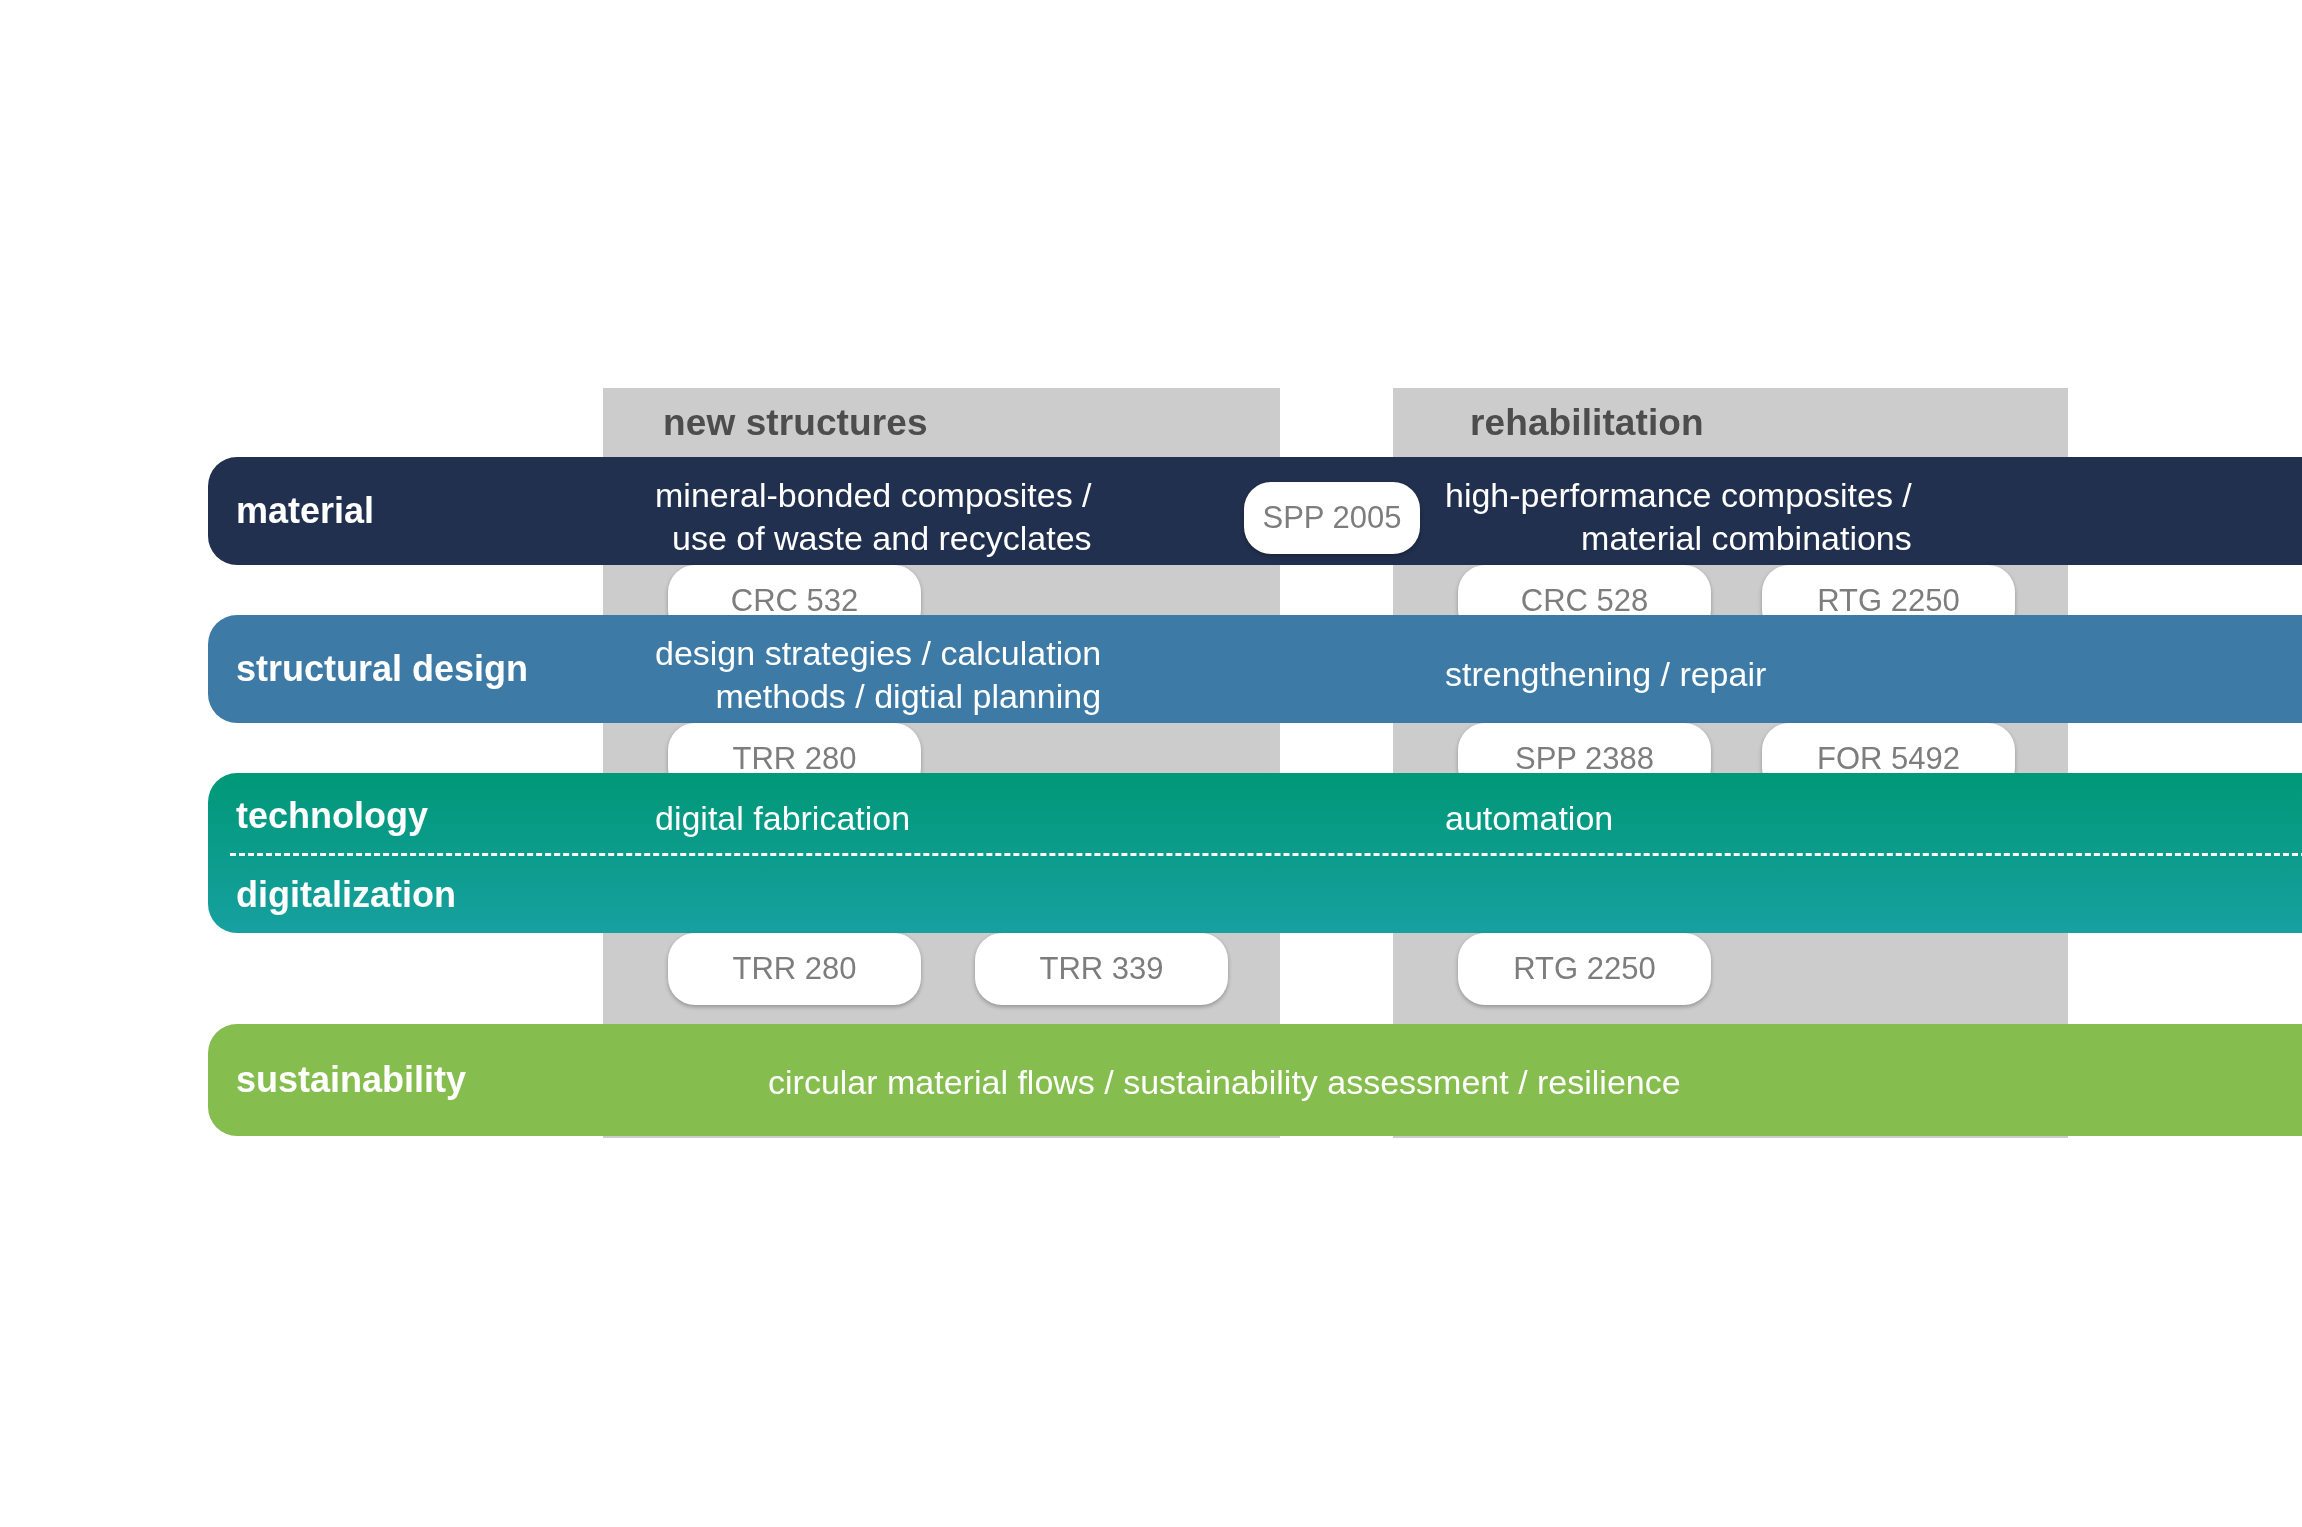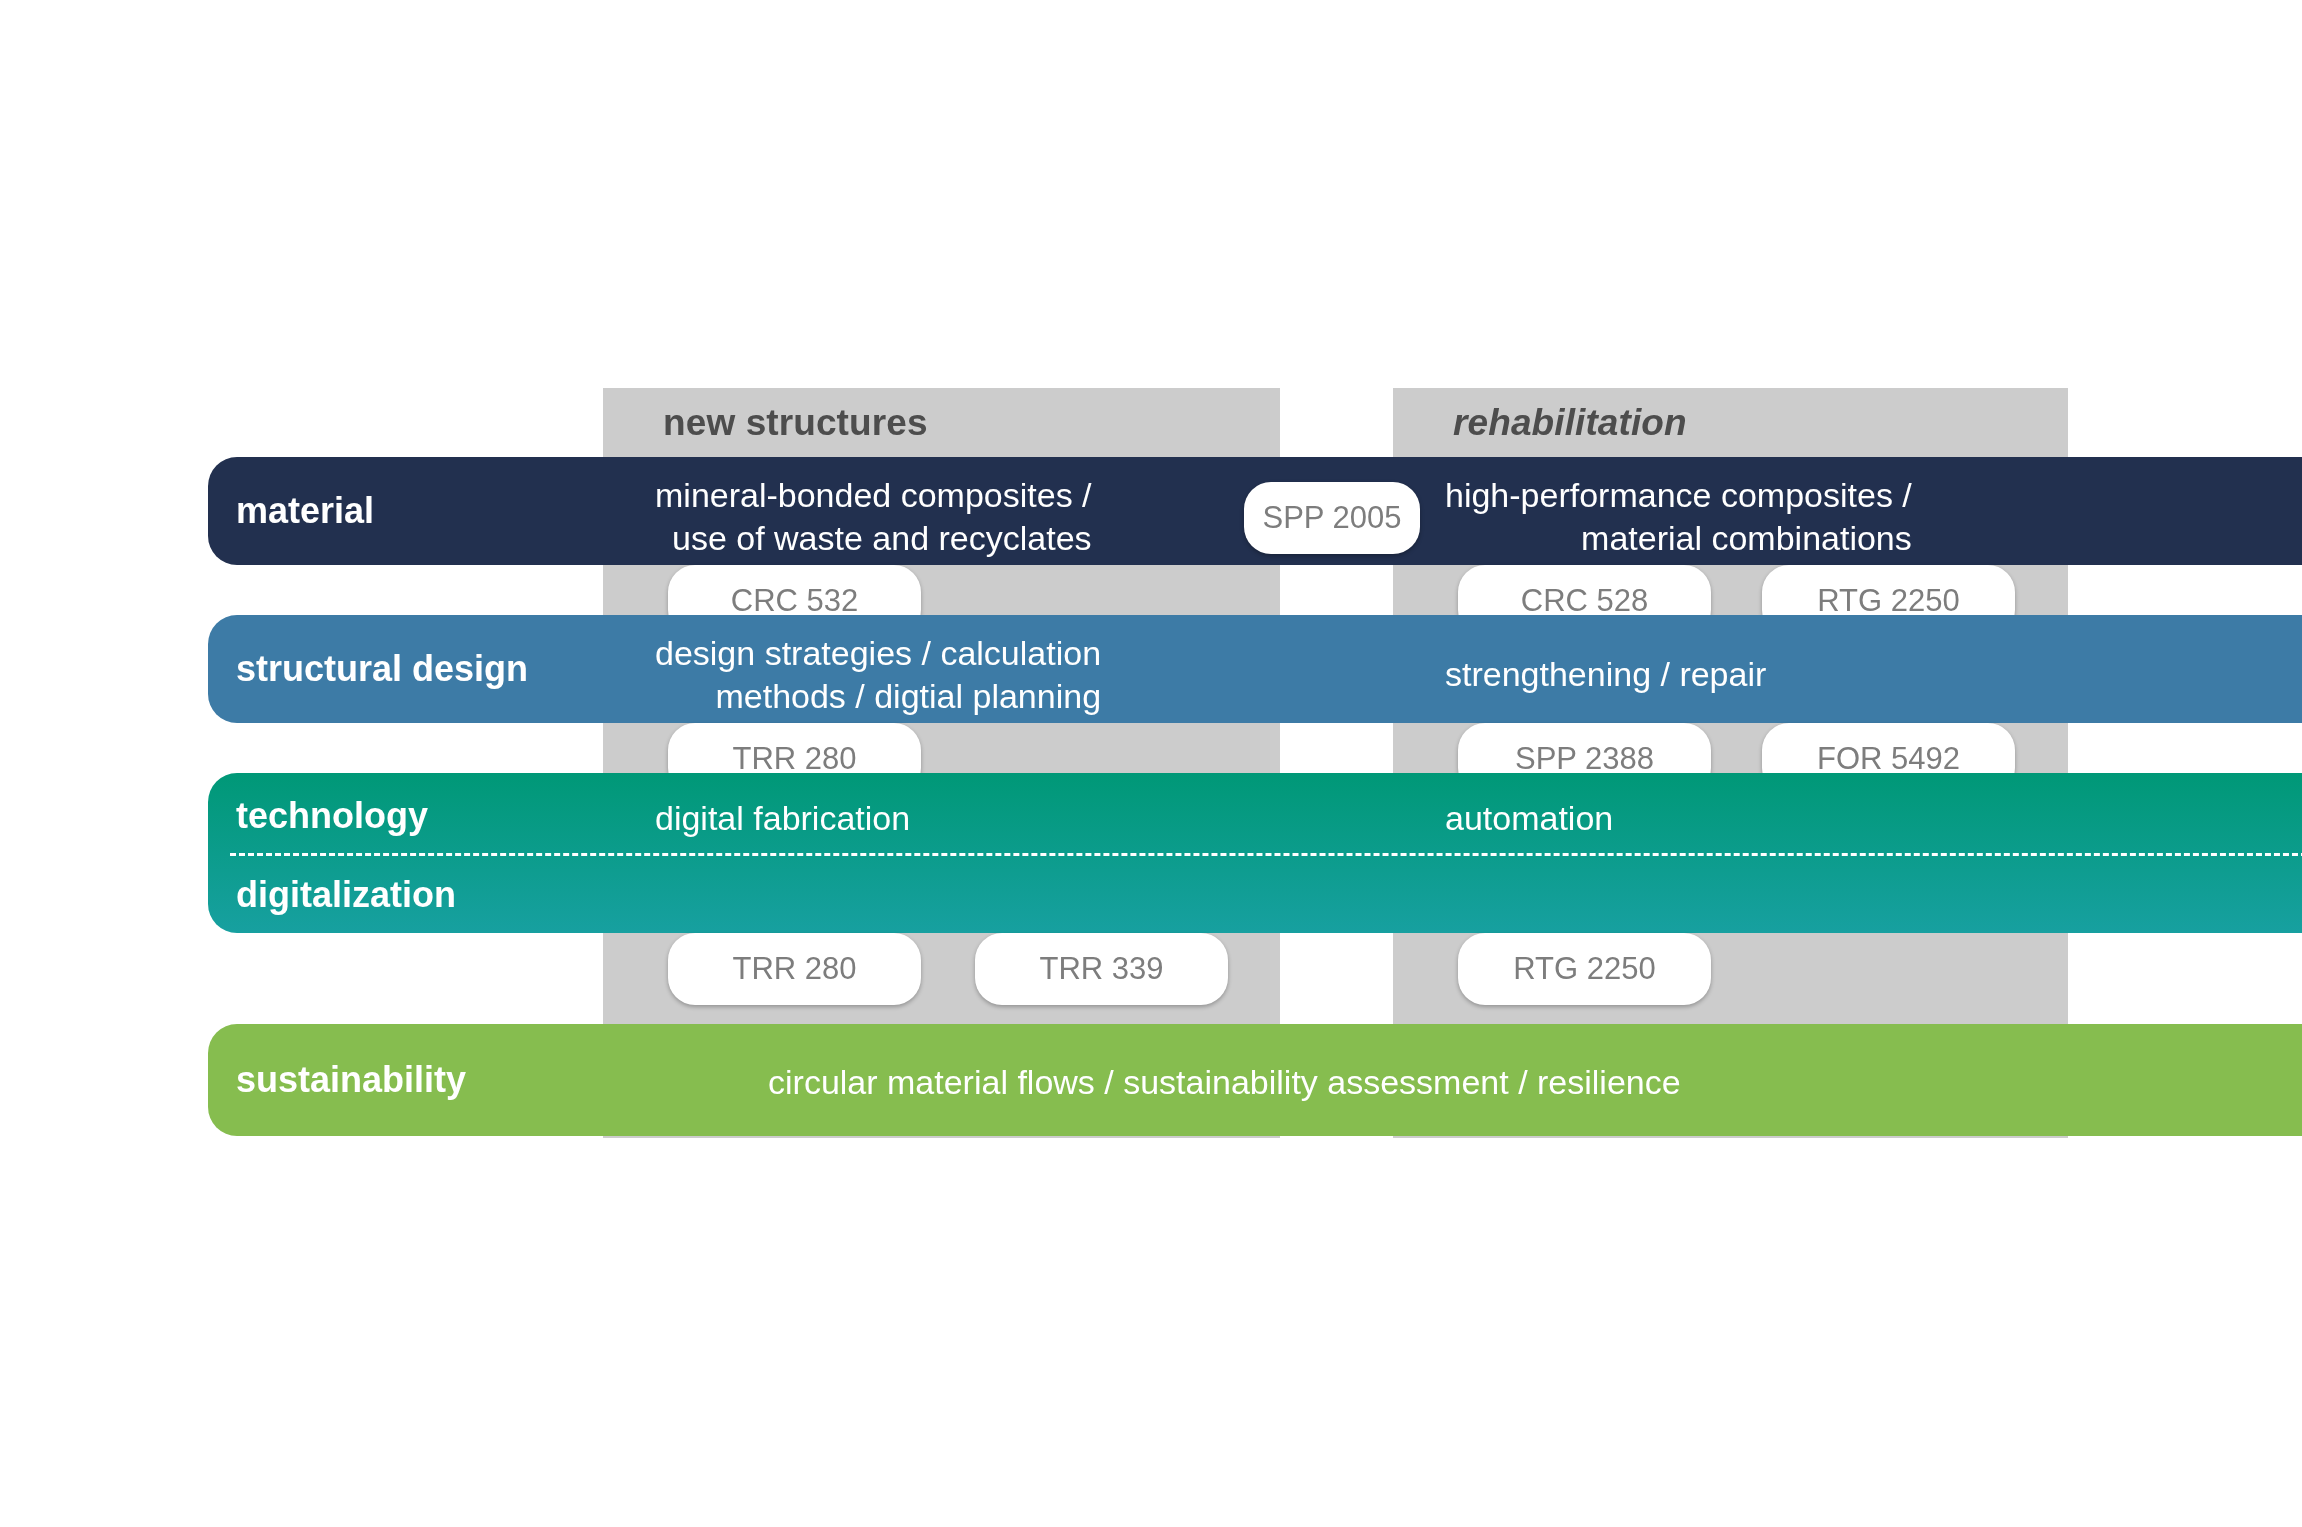--- a/index.html
+++ b/index.html
@@ -40,21 +40,21 @@
     top: 388px;
     height: 69px;
     display: flex;
     align-items: center;
     font-size: 37px;
     font-weight: bold;
     color: #4d4d4d;
     letter-spacing: .1px;
   }
   .col-head.col-new   { left: 603px;  width: 797px; padding-left: 60px; box-sizing: border-box; }
-  .col-head.col-rehab { left: 1393px; width: 675px; padding-left: 60px; box-sizing: border-box; font-style: italic; }
+  .col-head.col-rehab { left: 1393px; width: 675px; padding-left: 77px; box-sizing: border-box; }
 
   
   .band {
     position: absolute;
     left: 208px;
     width: 2175px;
     border-radius: 29px;
     box-sizing: border-box;
     text-align: right;
   }

